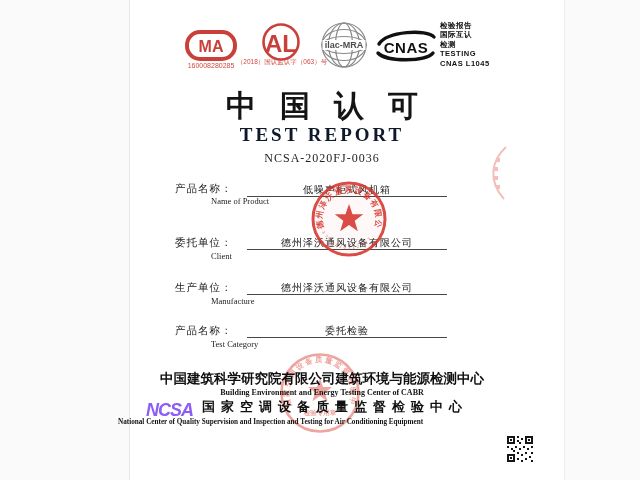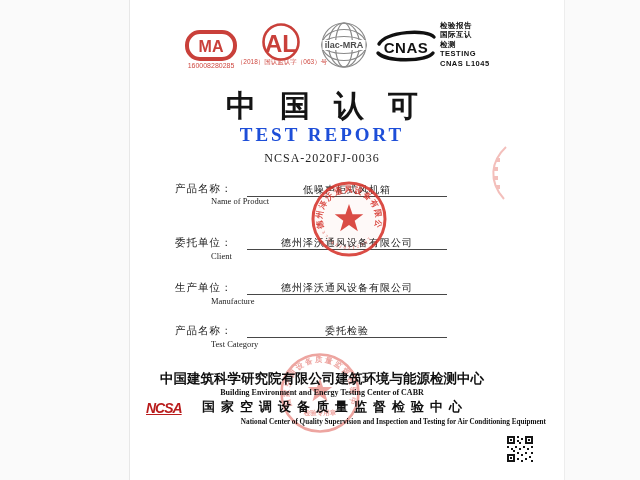--- a/index.html
+++ b/index.html
@@ -20,40 +20,40 @@
   .cal-caption{left:228px;top:58px;width:108px;text-align:center;
     font-size:6.5px;color:#cf4a42;font-family:"Liberation Sans",sans-serif;white-space:nowrap;}
   .cnas-block{left:440px;top:21px;width:60px;
     font-family:"Liberation Sans",sans-serif;font-weight:bold;color:#111;}
   .cnas-block div{font-size:7.5px;line-height:9.4px;letter-spacing:0.5px;}
   
   .title-zh{left:122px;top:86px;width:400px;text-align:center;
     font-family:"Liberation Sans",sans-serif;font-weight:900;color:#141414;
     font-size:30px;letter-spacing:24px;padding-left:24px;box-sizing:border-box;}
   .title-en{left:122px;top:124px;width:400px;text-align:center;
-    font-size:19px;font-weight:600;letter-spacing:3px;color:#1d4ed8;}
+    font-size:19px;font-weight:600;letter-spacing:3px;color:#0f172a;}
   .report-no{left:122px;top:151px;width:400px;text-align:center;
     font-size:12px;letter-spacing:1px;color:#222;}
   
   .f-label-zh{font-size:10.5px;color:#1a1a1a;letter-spacing:1px;}
   .f-label-en{font-size:8.5px;color:#222;margin-left:36px;}
   .f-line{width:200px;height:1px;background:#474747;}
   .f-value{width:200px;text-align:center;font-size:10px;color:#151515;letter-spacing:1px;}
   
   .foot1{left:122px;top:370px;width:400px;text-align:center;
     font-weight:bold;font-size:13.5px;color:#101010;}
   .foot2{left:122px;top:388px;width:400px;text-align:center;
     font-weight:bold;font-size:8px;color:#141414;}
   .foot3{left:122px;top:398px;width:420px;text-align:center;
     font-family:"Liberation Sans",sans-serif;font-weight:bold;font-size:13px;
     letter-spacing:6px;padding-left:6px;box-sizing:border-box;color:#101010;}
-  .foot4{left:118px;top:418px;width:428px;text-align:right;
+  .foot4{left:118px;top:418px;width:428px;text-align:left;
     font-weight:bold;font-size:7.2px;color:#141414;}
   .ncsa{left:146px;top:400px;font-family:"Liberation Sans",sans-serif;
-    font-weight:bold;font-style:italic;font-size:14px;color:#b91c1c;letter-spacing:-1px;text-decoration:underline;}
+    font-weight:bold;font-style:italic;font-size:18px;color:#8b5cf6;letter-spacing:-1px;}
   
   .seal-company{left:309px;top:179px;opacity:0.88;}
   .seal-center{left:277px;top:350px;opacity:0.52;mix-blend-mode:multiply;}
   .seal-partial{left:483px;top:145px;opacity:0.75;}
 </style>
 </head>
 <body>
 
 <div class="abs page"></div>
 

